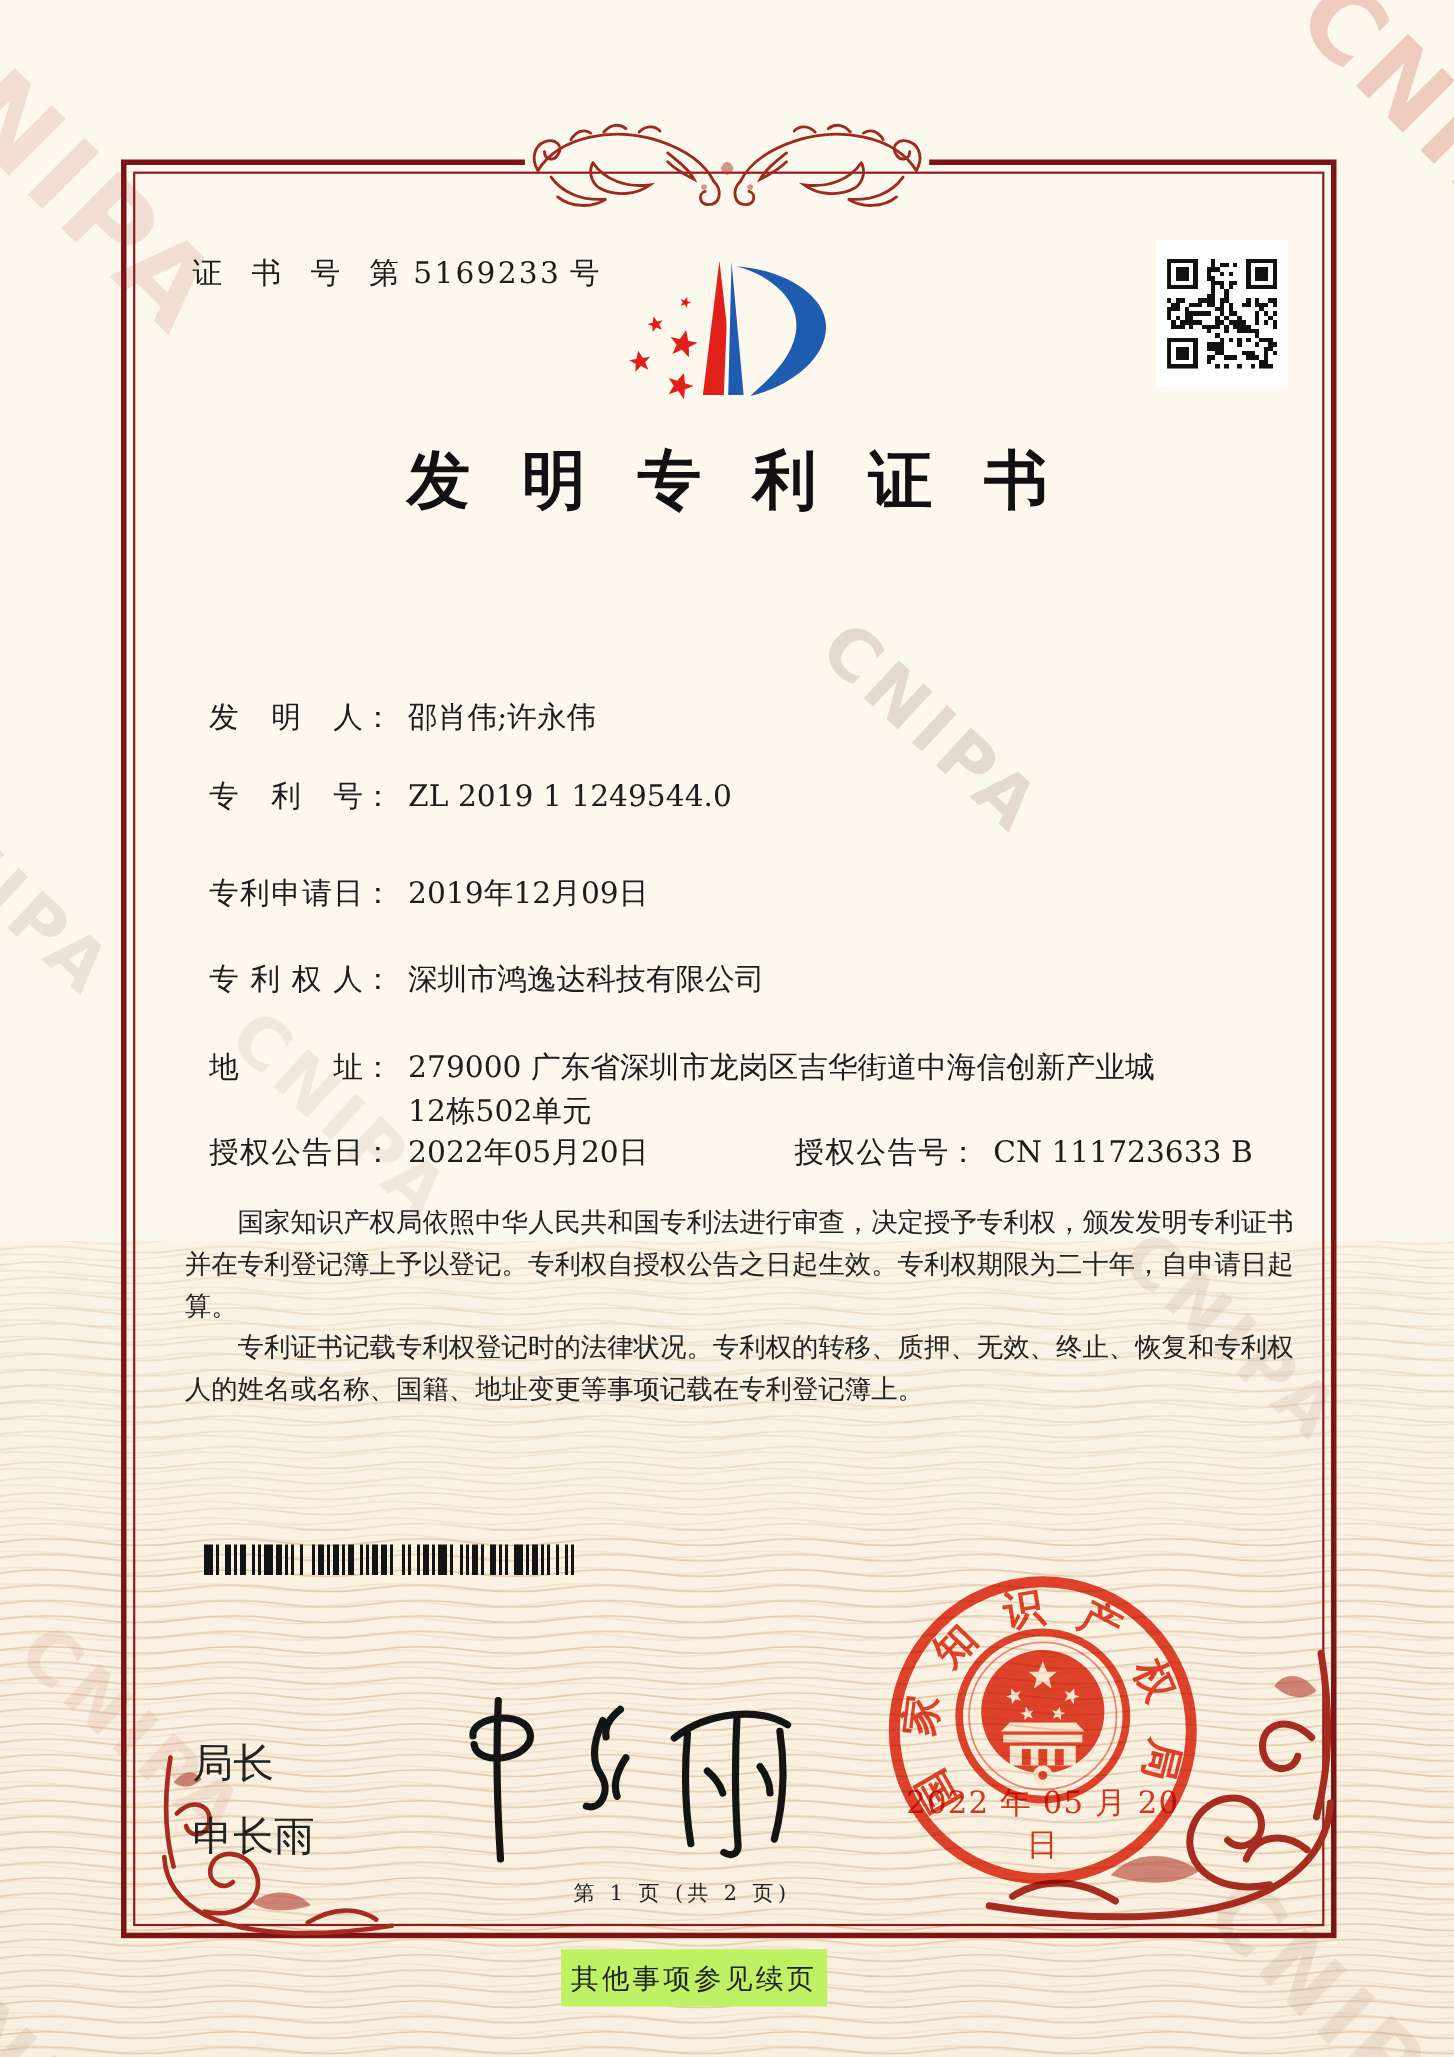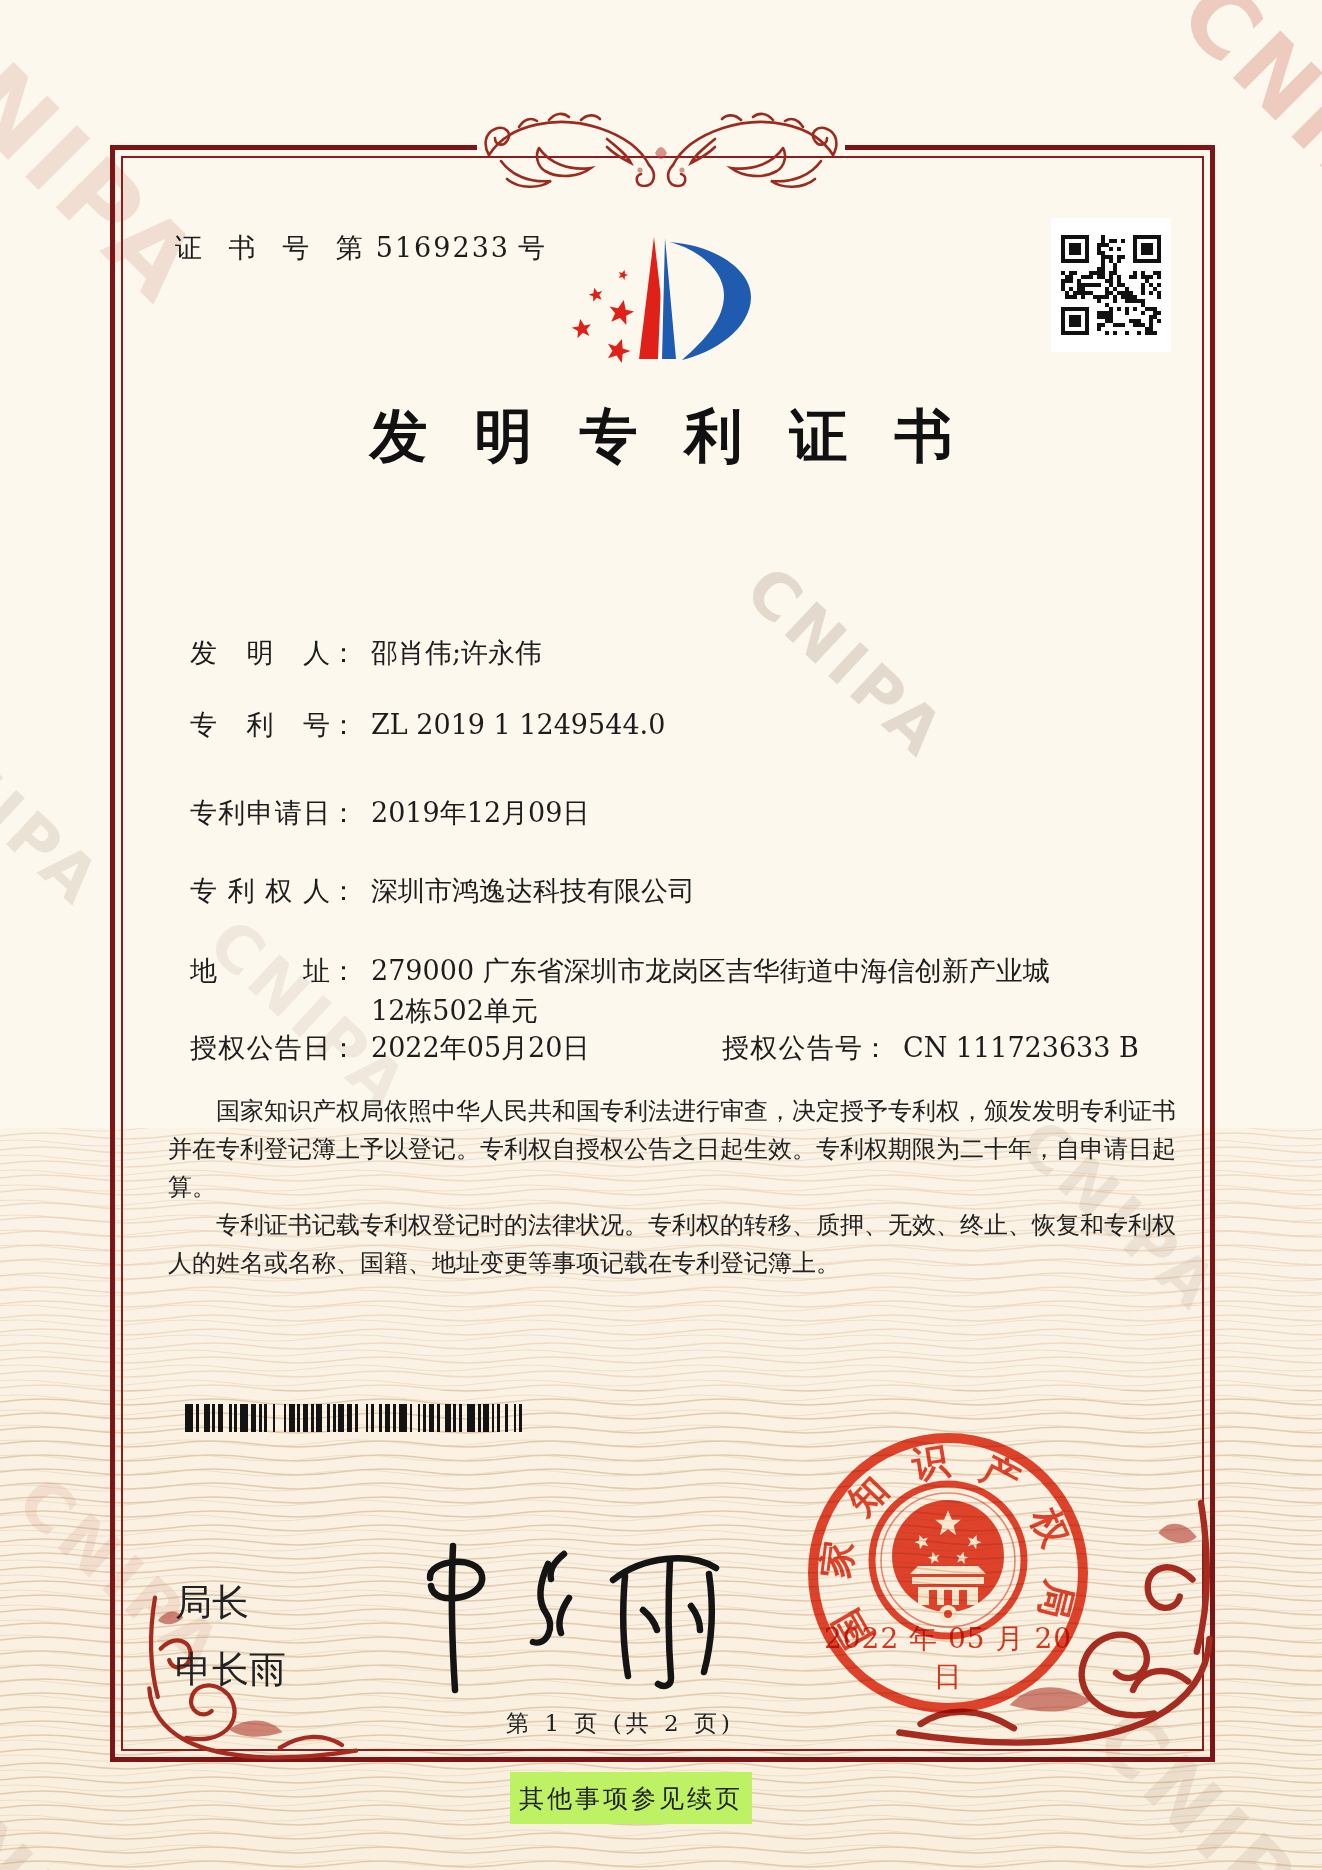--- a/index.html
+++ b/index.html
@@ -51,21 +51,21 @@
   .seal{position:absolute;left:808px;top:1433px;width:280px;height:280px;
     border:10px solid #e23a22;border-radius:50%;box-sizing:border-box;
     mix-blend-mode:multiply;opacity:.94;}
   .ring-char{position:absolute;left:50%;top:50%;width:44px;height:44px;margin:-22px 0 0 -22px;
     display:flex;align-items:center;justify-content:center;
     font-size:37px;font-weight:bold;color:#e23a22;transform-origin:center;}
   .emblem{position:absolute;left:50%;top:calc(50% - 13px);transform:translate(-50%,-50%);}
   .seal-date{position:absolute;left:812px;top:1620px;width:272px;text-align:center;
     font-size:28px;color:#d93a20;letter-spacing:1px;mix-blend-mode:multiply;}
   .page-info{position:absolute;left:420px;top:1708px;width:400px;text-align:center;
-    font-size:23px;letter-spacing:4px;color:#222;}
+    font-size:19px;letter-spacing:4px;color:#222;}
   .cont-strip{position:absolute;left:510px;top:1772px;width:242px;height:52px;
     background:#bef264;display:flex;align-items:center;justify-content:center;}
   .cont-note{font-size:25px;letter-spacing:3px;color:#222;}
 </style>
 </head>
 <body>
 
 <div class="page">
 
   <div class="tint"></div>

